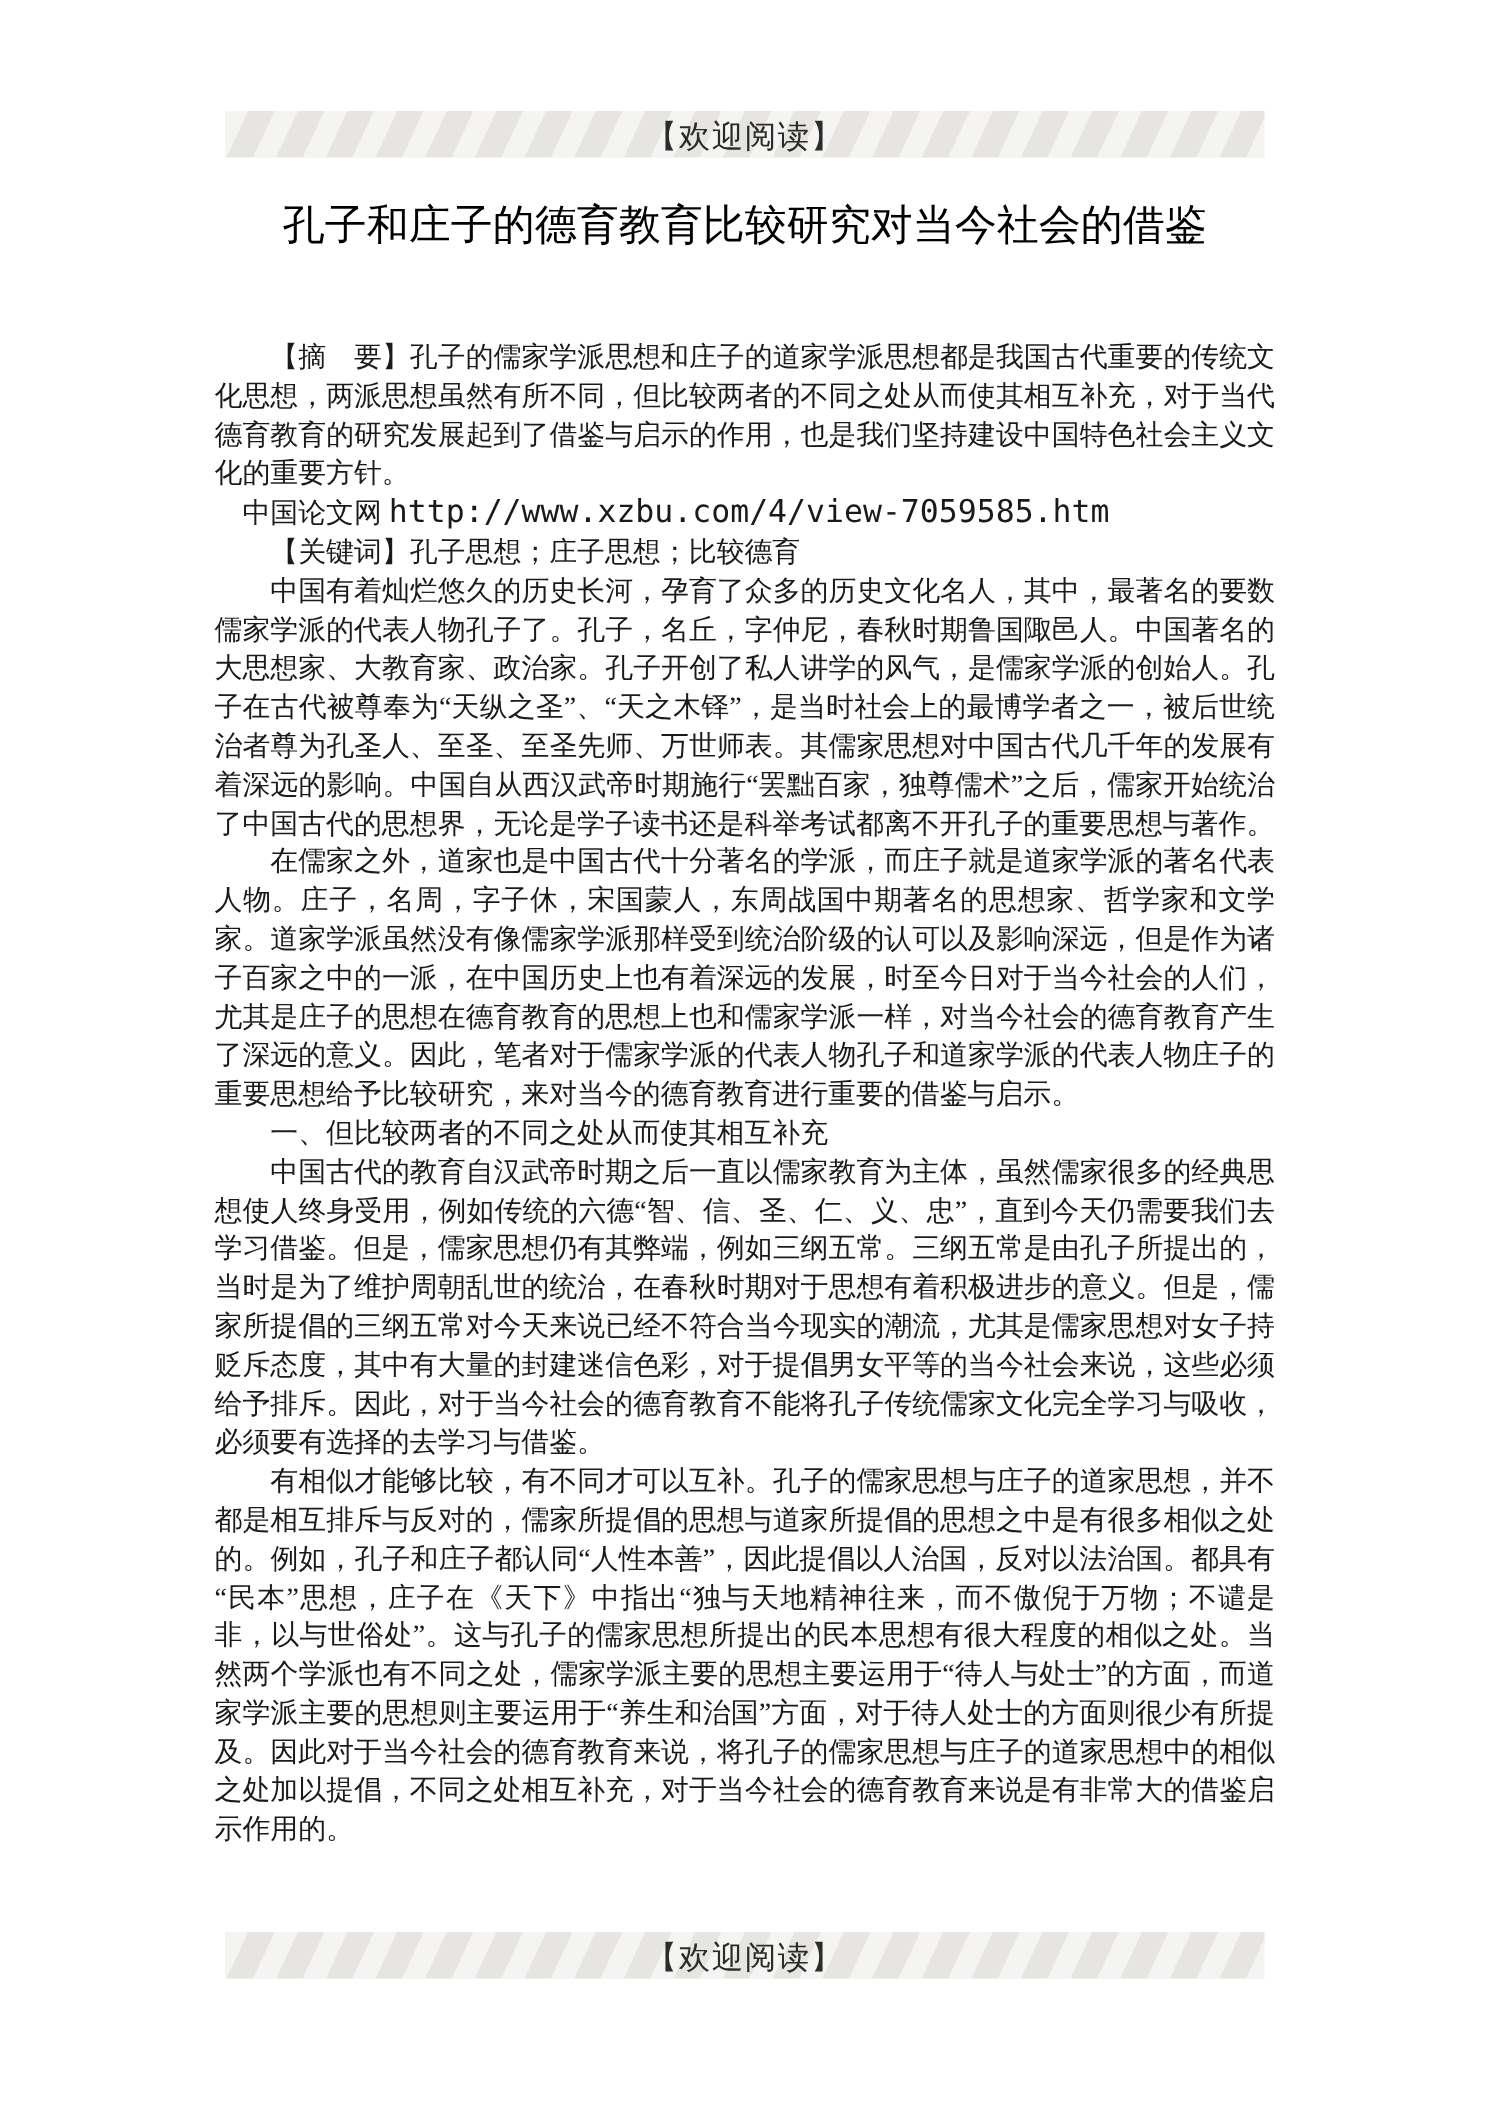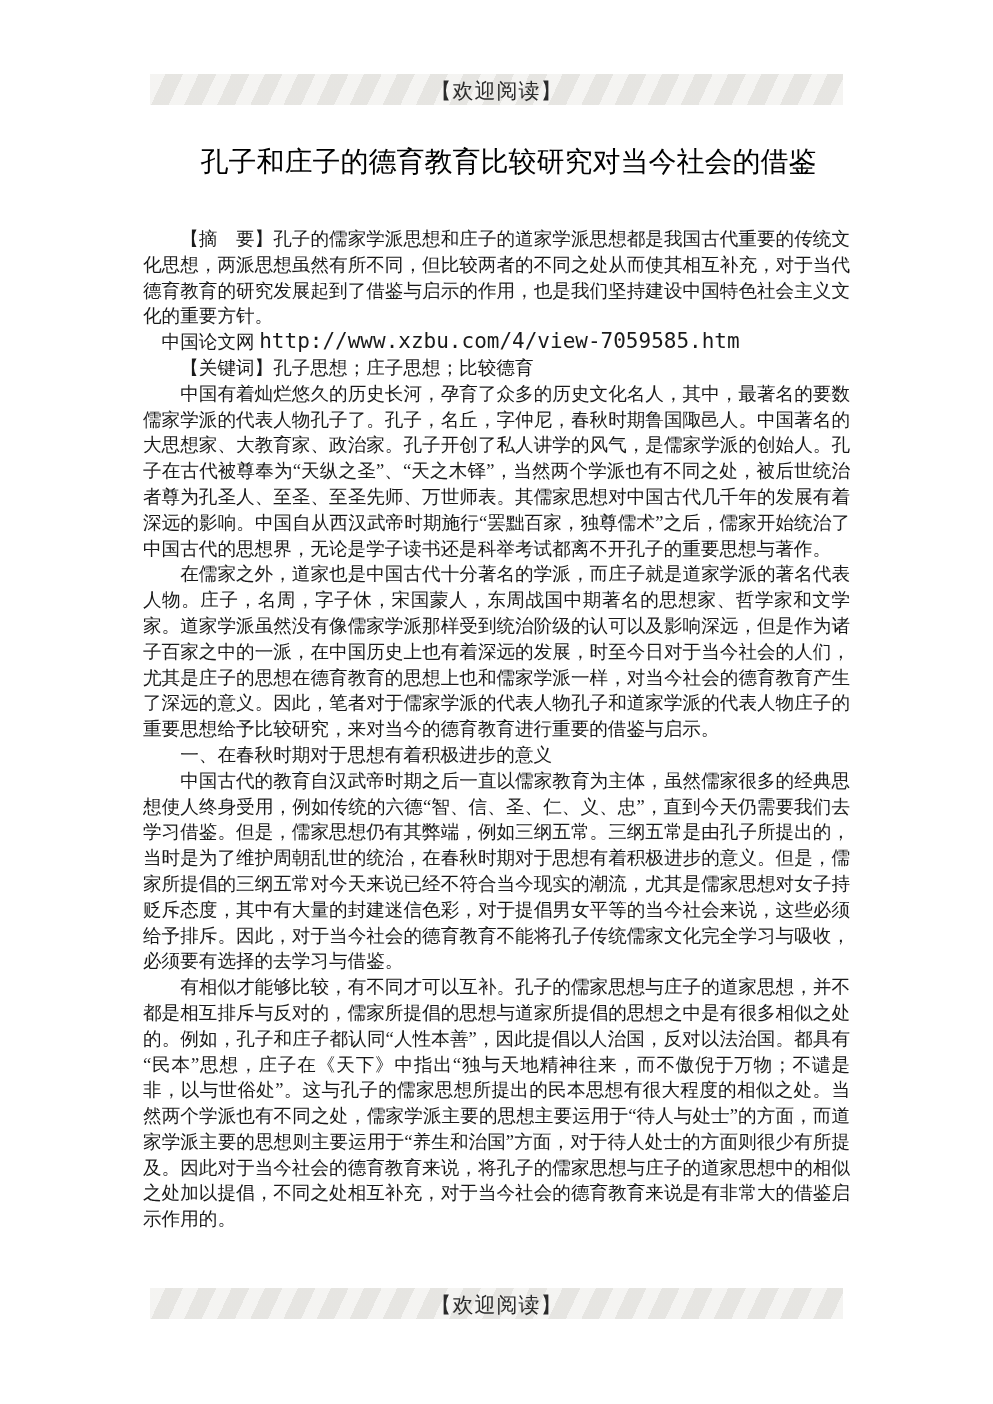--- a/index.html
+++ b/index.html
@@ -34,21 +34,21 @@
   .banner-label {
     font-size: 21px;
     color: #2b2b2b;
     letter-spacing: 1px;
   }
   .doc-title {
     position: absolute;
     top: 131px;
     left: 143px;
     width: 707px;
-    margin: 12px;
+    margin: 0;
     text-align: center;
     font-size: 28px;
     font-weight: 400;
     color: #000000;
     white-space: nowrap;
   }
   .content {
     position: absolute;
     top: 226px;
     left: 143px;
@@ -78,23 +78,23 @@
   <div class="banner banner-top">
     <span class="banner-label">【欢迎阅读】</span>
   </div>
 
   <h1 class="doc-title">孔子和庄子的德育教育比较研究对当今社会的借鉴</h1>
 
   <div class="content">
     <p>【摘　要】孔子的儒家学派思想和庄子的道家学派思想都是我国古代重要的传统文化思想，两派思想虽然有所不同，但比较两者的不同之处从而使其相互补充，对于当代德育教育的研究发展起到了借鉴与启示的作用，也是我们坚持建设中国特色社会主义文化的重要方针。</p>
     <p class="source-line"><span>中国论文网</span> <span class="url">http://www.xzbu.com/4/view-7059585.htm</span></p>
     <p>【关键词】孔子思想；庄子思想；比较德育</p>
-    <p>中国有着灿烂悠久的历史长河，孕育了众多的历史文化名人，其中，最著名的要数儒家学派的代表人物孔子了。孔子，名丘，字仲尼，春秋时期鲁国陬邑人。中国著名的大思想家、大教育家、政治家。孔子开创了私人讲学的风气，是儒家学派的创始人。孔子在古代被尊奉为“天纵之圣”、“天之木铎”，当然两个学派也有不同之处，被后世统治者尊为孔圣人、至圣、至圣先师、万世师表。其儒家思想对中国古代几千年的发展有着深远的影响。中国自从西汉武帝时期施行“罢黜百家，独尊儒术”之后，儒家开始统治了中国古代的思想界，无论是学子读书还是科举考试都离不开孔子的重要思想与著作。</p>
+    <p>中国有着灿烂悠久的历史长河，孕育了众多的历史文化名人，其中，最著名的要数儒家学派的代表人物孔子了。孔子，名丘，字仲尼，春秋时期鲁国陬邑人。中国著名的大思想家、大教育家、政治家。孔子开创了私人讲学的风气，是儒家学派的创始人。孔子在古代被尊奉为“天纵之圣”、“天之木铎”，是当时社会上的最博学者之一，被后世统治者尊为孔圣人、至圣、至圣先师、万世师表。其儒家思想对中国古代几千年的发展有着深远的影响。中国自从西汉武帝时期施行“罢黜百家，独尊儒术”之后，儒家开始统治了中国古代的思想界，无论是学子读书还是科举考试都离不开孔子的重要思想与著作。</p>
     <p>在儒家之外，道家也是中国古代十分著名的学派，而庄子就是道家学派的著名代表人物。庄子，名周，字子休，宋国蒙人，东周战国中期著名的思想家、哲学家和文学家。道家学派虽然没有像儒家学派那样受到统治阶级的认可以及影响深远，但是作为诸子百家之中的一派，在中国历史上也有着深远的发展，时至今日对于当今社会的人们，尤其是庄子的思想在德育教育的思想上也和儒家学派一样，对当今社会的德育教育产生了深远的意义。因此，笔者对于儒家学派的代表人物孔子和道家学派的代表人物庄子的重要思想给予比较研究，来对当今的德育教育进行重要的借鉴与启示。</p>
-    <p>一、在春秋时期对于思想有着积极进步的意义</p>
+    <p>一、但比较两者的不同之处从而使其相互补充</p>
     <p>中国古代的教育自汉武帝时期之后一直以儒家教育为主体，虽然儒家很多的经典思想使人终身受用，例如传统的六德“智、信、圣、仁、义、忠”，直到今天仍需要我们去学习借鉴。但是，儒家思想仍有其弊端，例如三纲五常。三纲五常是由孔子所提出的，当时是为了维护周朝乱世的统治，在春秋时期对于思想有着积极进步的意义。但是，儒家所提倡的三纲五常对今天来说已经不符合当今现实的潮流，尤其是儒家思想对女子持贬斥态度，其中有大量的封建迷信色彩，对于提倡男女平等的当今社会来说，这些必须给予排斥。因此，对于当今社会的德育教育不能将孔子传统儒家文化完全学习与吸收，必须要有选择的去学习与借鉴。</p>
     <p>有相似才能够比较，有不同才可以互补。孔子的儒家思想与庄子的道家思想，并不都是相互排斥与反对的，儒家所提倡的思想与道家所提倡的思想之中是有很多相似之处的。例如，孔子和庄子都认同“人性本善”，因此提倡以人治国，反对以法治国。都具有“民本”思想，庄子在《天下》中指出“独与天地精神往来，而不傲倪于万物；不谴是非，以与世俗处”。这与孔子的儒家思想所提出的民本思想有很大程度的相似之处。当然两个学派也有不同之处，儒家学派主要的思想主要运用于“待人与处士”的方面，而道家学派主要的思想则主要运用于“养生和治国”方面，对于待人处士的方面则很少有所提及。因此对于当今社会的德育教育来说，将孔子的儒家思想与庄子的道家思想中的相似之处加以提倡，不同之处相互补充，对于当今社会的德育教育来说是有非常大的借鉴启示作用的。</p>
   </div>
 
   <div class="banner banner-bottom">
     <span class="banner-label">【欢迎阅读】</span>
   </div>
 
 </div>
 

